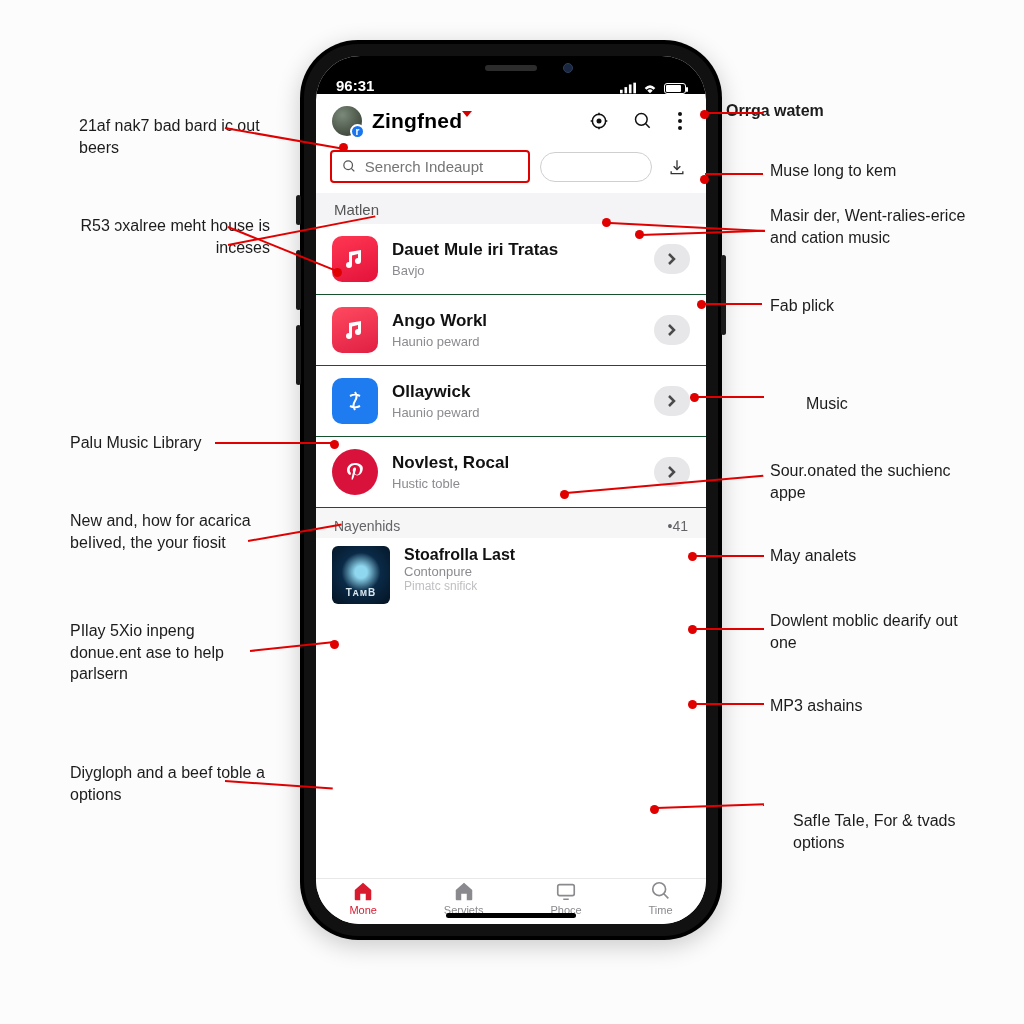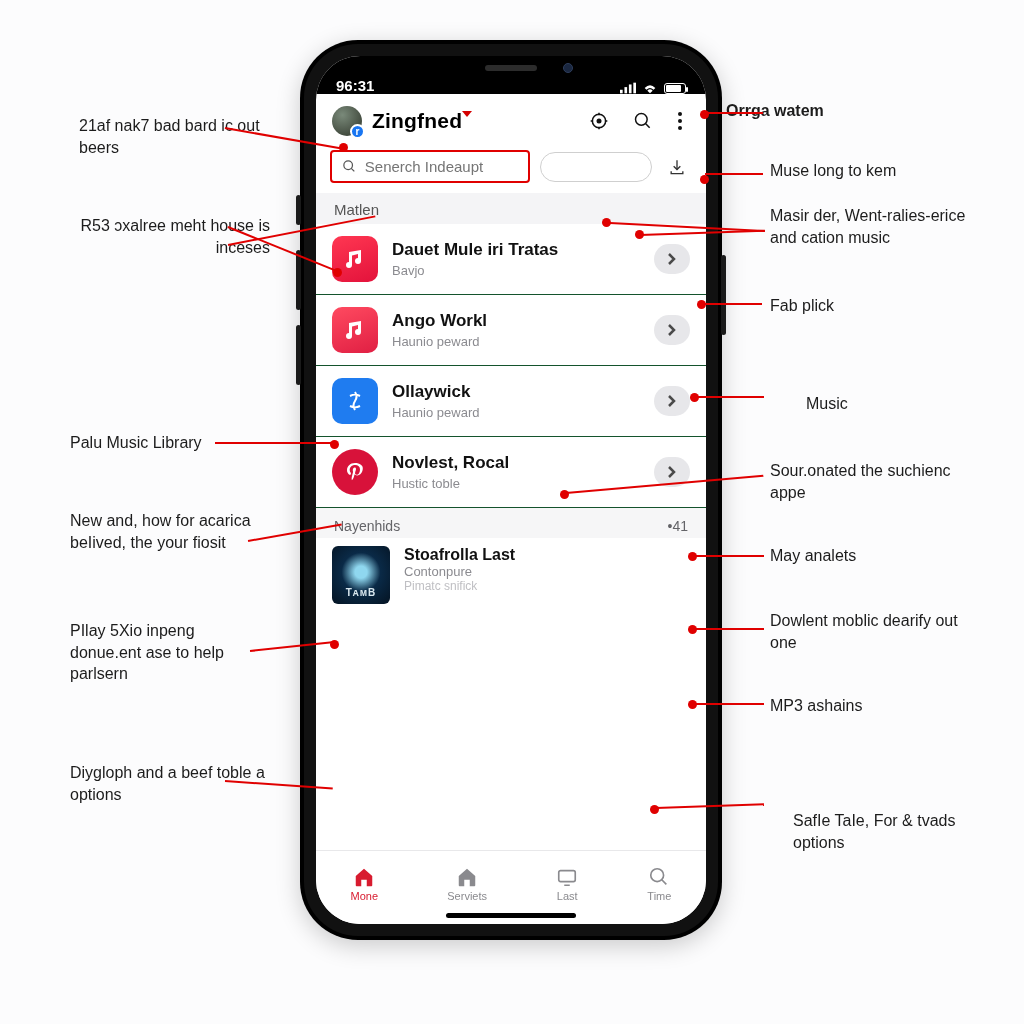--- a/index.html
+++ b/index.html
@@ -180,21 +180,21 @@
   .play-row .art::after{content:"TᴀмB"; position:absolute; bottom:6px; left:0; right:0; text-align:center;
     font-size:10px; letter-spacing:1px; color:#d9e7ee; font-weight:700;}
   .play-row .pt1{font-size:16px;font-weight:600;color:#111;}
   .play-row .pt2{font-size:13px;color:#8b8b90;}
   .play-row .pt3{font-size:12px;color:#bfbfc3;}
 
   
   .tabbar{
     margin-top:auto;
     display:flex; justify-content:space-around; align-items:center;
-    height:74px; border-top:1px solid #e8e8ea; background:#fff;
+    height:46px; border-top:1px solid #e8e8ea; background:#fff;
     padding-bottom:8px;
   }
   .tab{ display:flex; flex-direction:column; align-items:center; gap:2px; font-size:11px; color:#8a8a8e; }
   .tab.active{ color:#d81b2f; }
   .tab svg{ width:22px; height:22px; fill:currentColor; }
   .tab svg.stroke{ fill:none; stroke:currentColor; stroke-width:1.8; }
 
   
   .dot { position:absolute; width:9px; height:9px; background:#e00000; border-radius:50%; }
   .line { position:absolute; background:#e00000; height:1.5px; transform-origin:left center; }
@@ -385,21 +385,21 @@
           <svg viewBox="0 0 24 24">
               <path d="M3 11l9-8 9 8v10a1 1 0 0 1-1 1h-5v-7h-6v7H4a1 1 0 0 1-1-1z"></path>
             </svg>
           <span>Serviets</span>
         </div>
         <div class="tab">
           <svg class="stroke" viewBox="0 0 24 24">
               <rect x="3" y="5" width="18" height="12" rx="2"></rect>
               <path d="M9 21h6"></path>
             </svg>
-          <span>Last</span>
+          <span>Phoce</span>
         </div>
         <div class="tab">
           <svg class="stroke" viewBox="0 0 24 24">
               <circle cx="10" cy="10" r="7"></circle>
               <path d="M20 20l-5-5"></path>
             </svg>
           <span>Time</span>
         </div>
       </div>
 

